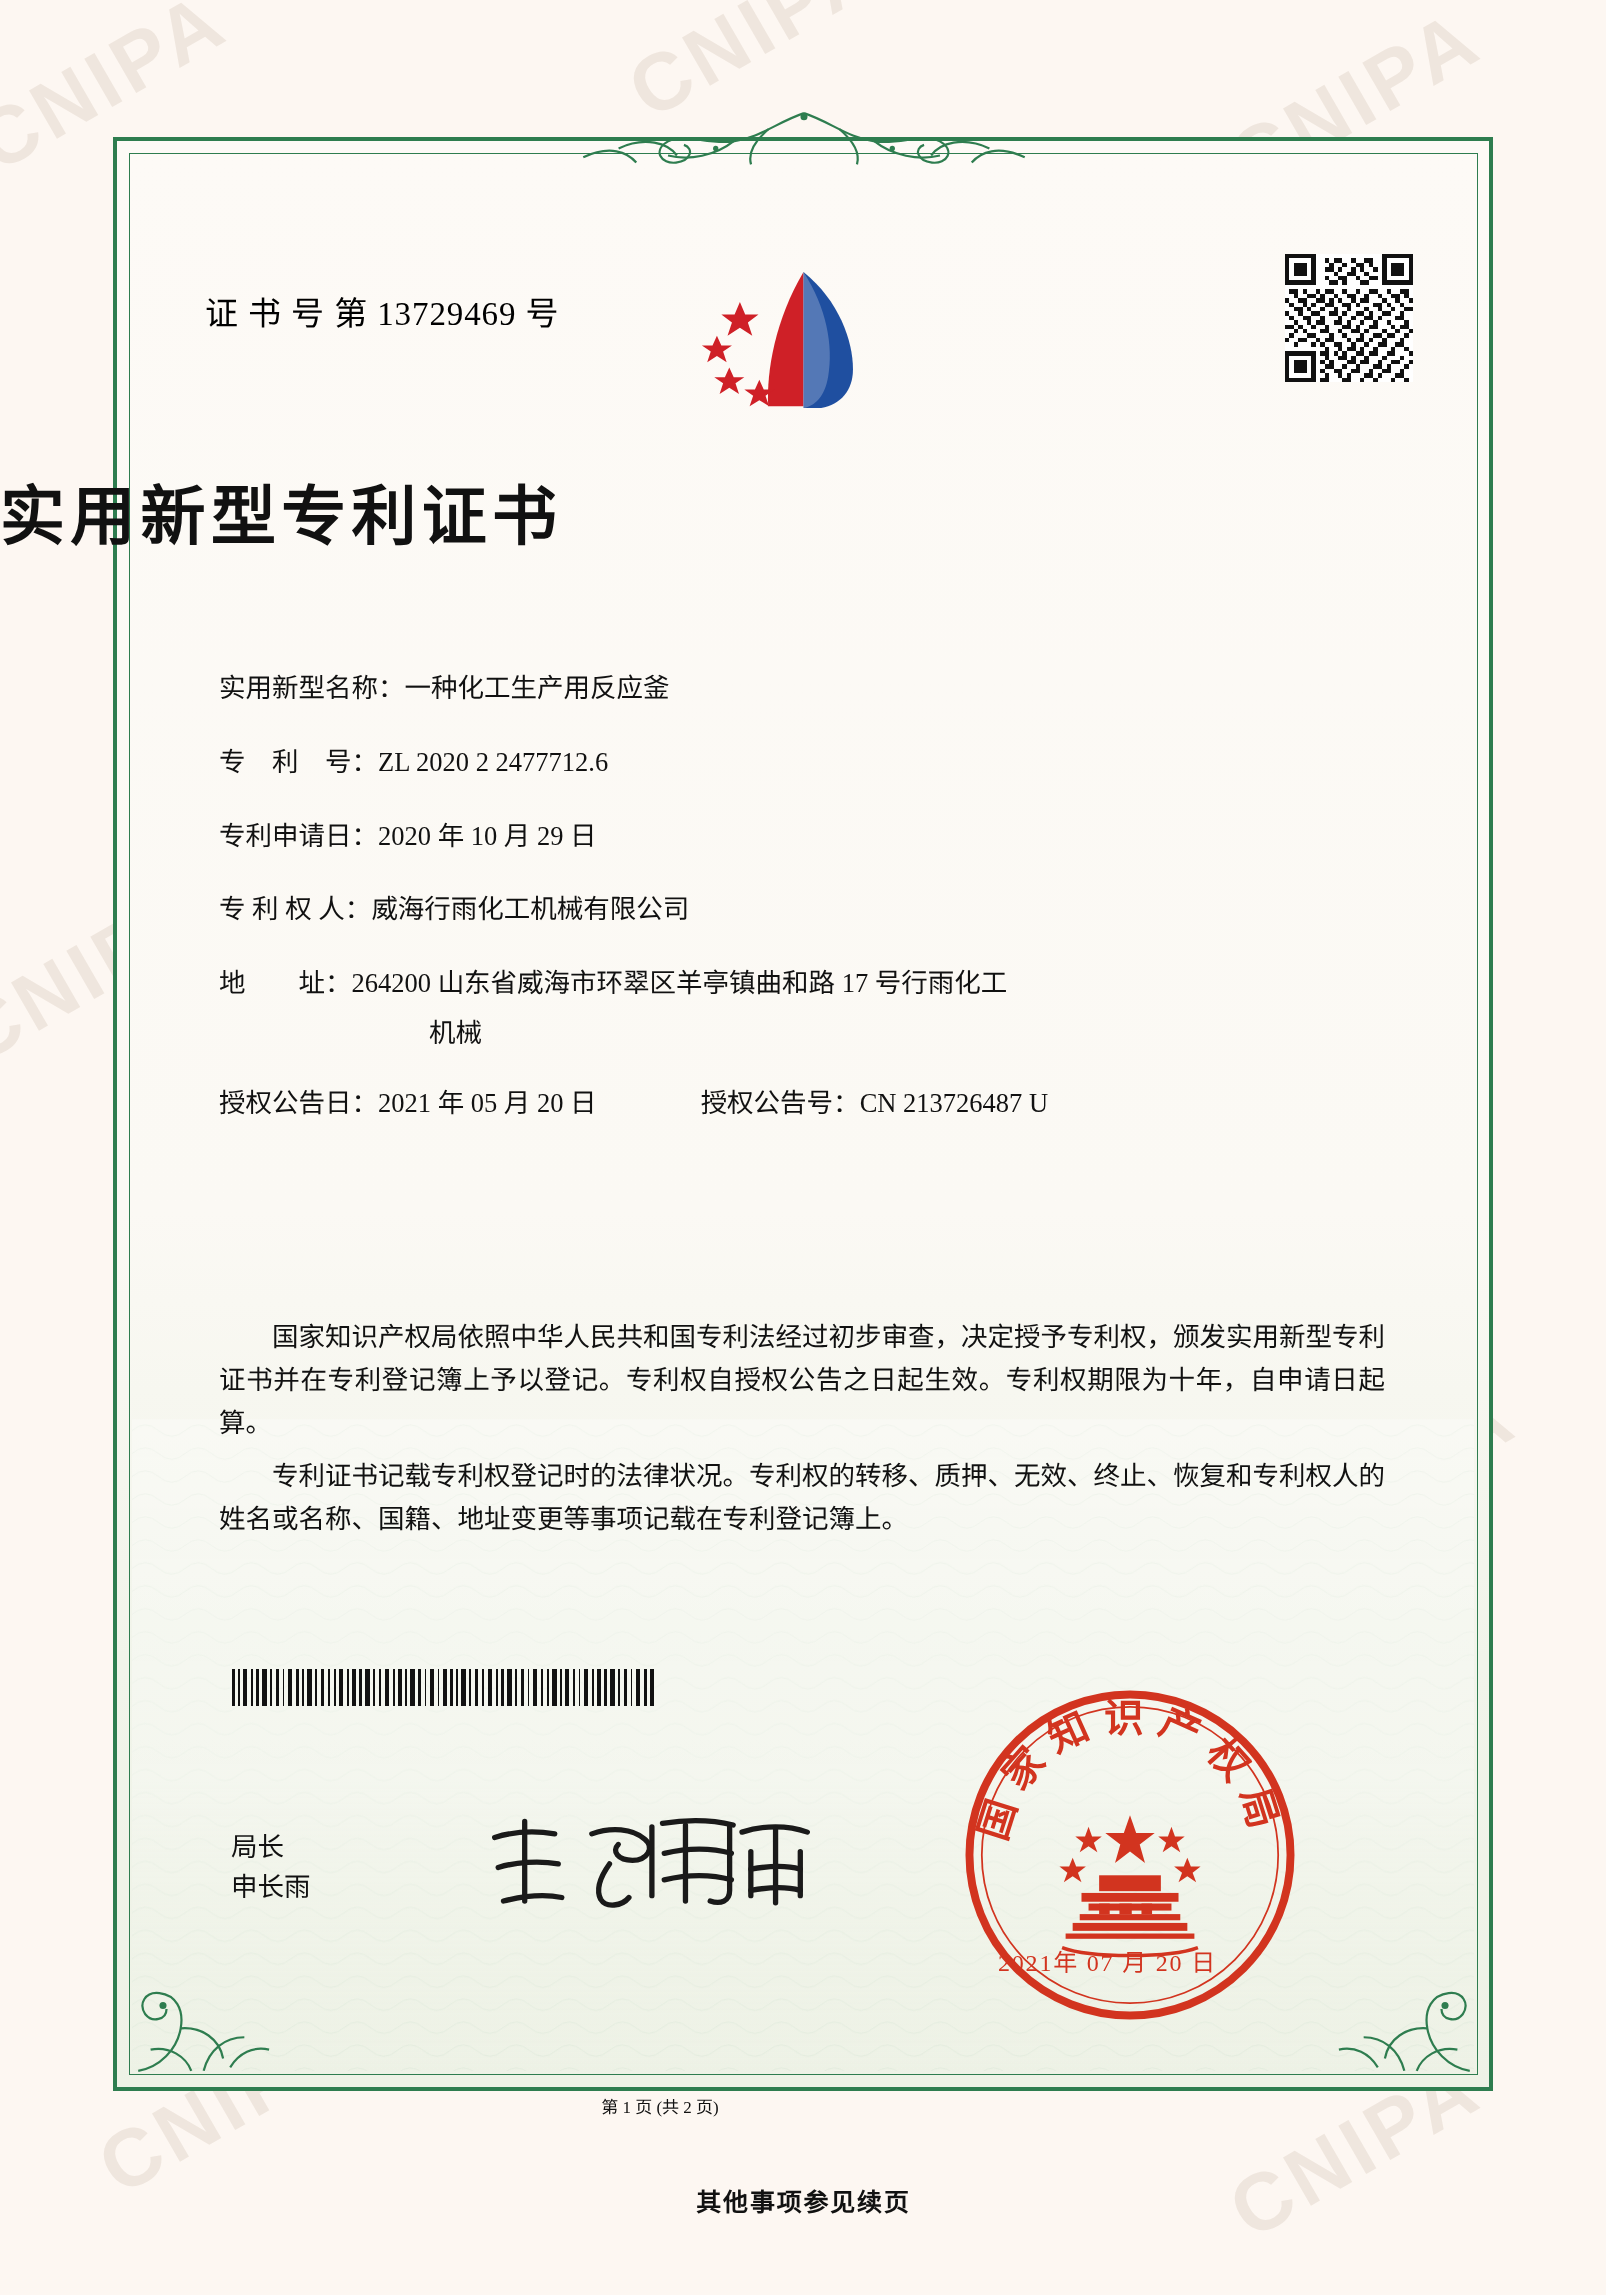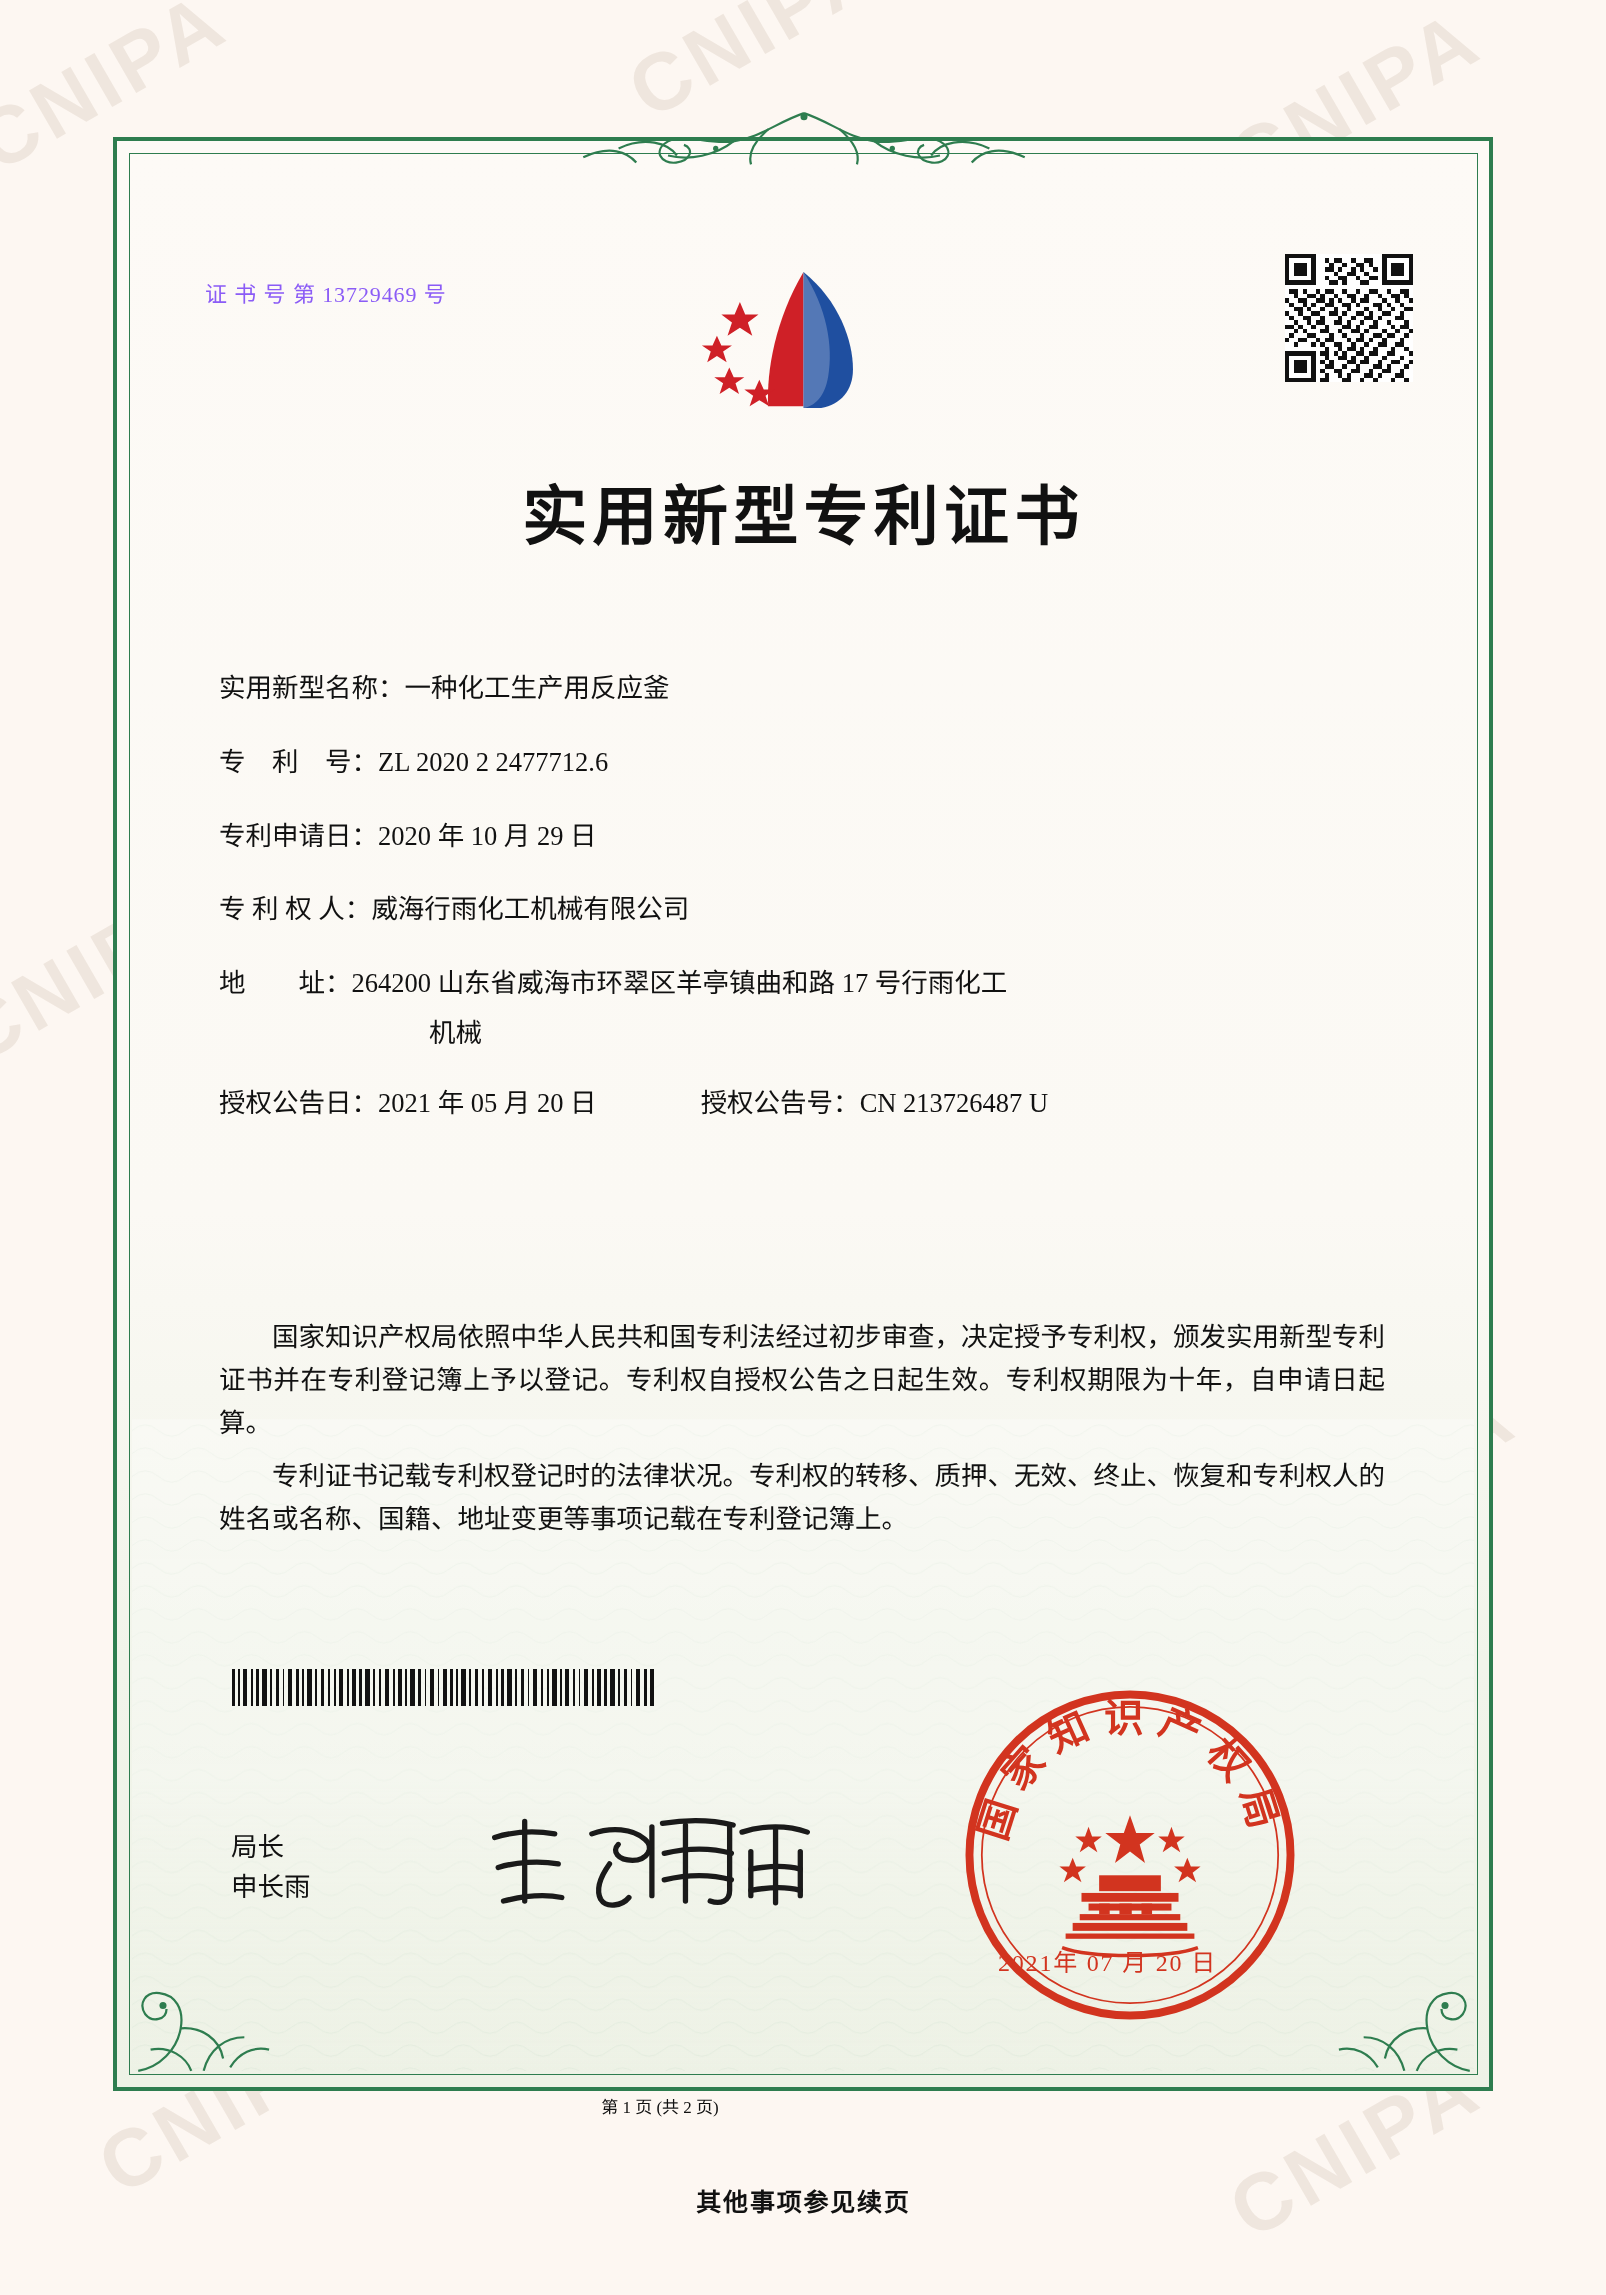--- a/index.html
+++ b/index.html
@@ -78,23 +78,23 @@
     position: absolute;
     left: 1307px;
     top: 1917px;
     width: 177px;
     height: 168px;
   }
   
   .cert-no {
     position: absolute;
     left: 205px;
-    top: 276px;
-    font-size: 22px;
-    color: #8b5cf6;
+    top: 287px;
+    font-size: 33px;
+    color: #000000;
     letter-spacing: 0.9px;
     white-space: nowrap;
   }
   .qr {
     position: absolute;
     left: 1285px;
     top: 254px;
     width: 128px;
     height: 128px;
     background: #fff;
@@ -104,21 +104,21 @@
     left: 671px;
     top: 265px;
     width: 265px;
     height: 159px;
   }
   .title {
     position: absolute;
     left: 0;
     top: 464px;
     width: 1607px;
-    text-align: center;
+    text-align: left;
     font-size: 65px;
     font-weight: bold;
     letter-spacing: 5.3px;
     color: #111;
     font-family: "Liberation Serif", "DejaVu Serif", serif;
   }
   
   .fields {
     position: absolute;
     left: 219px;

